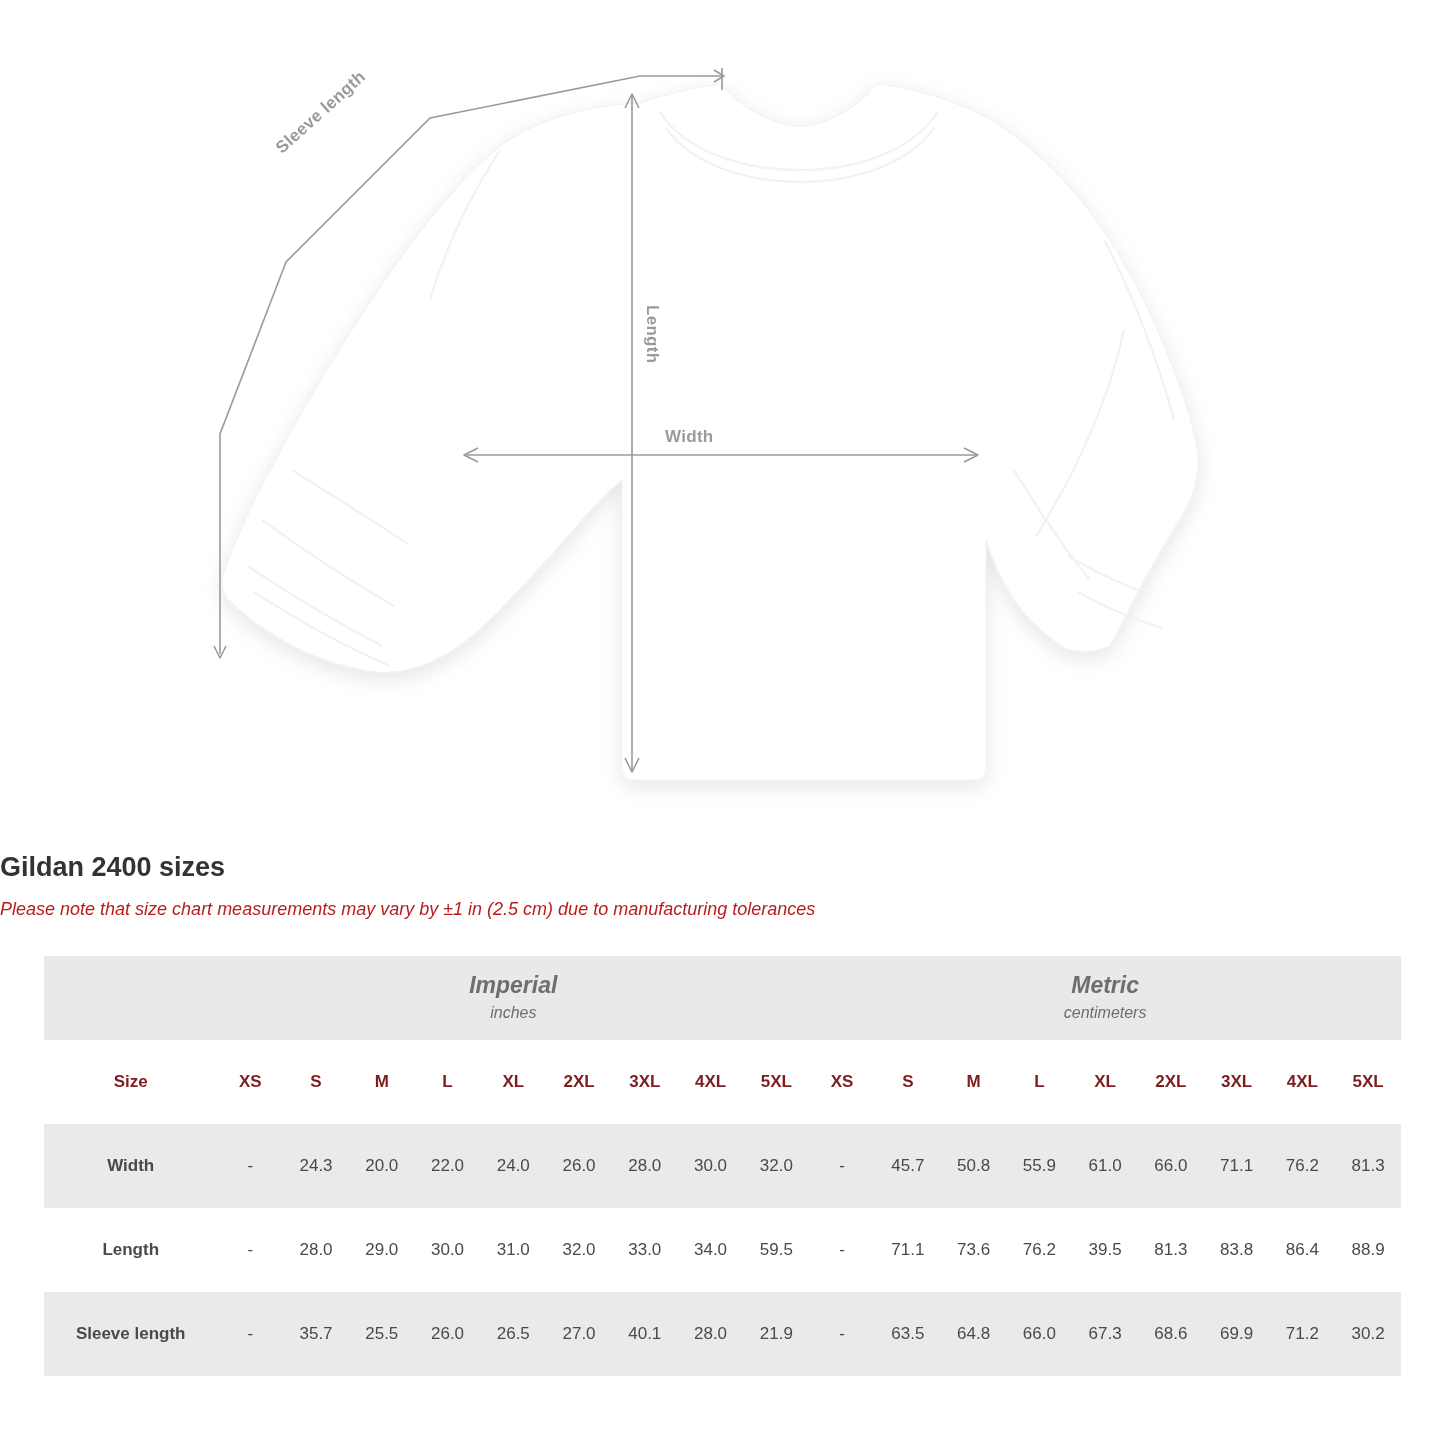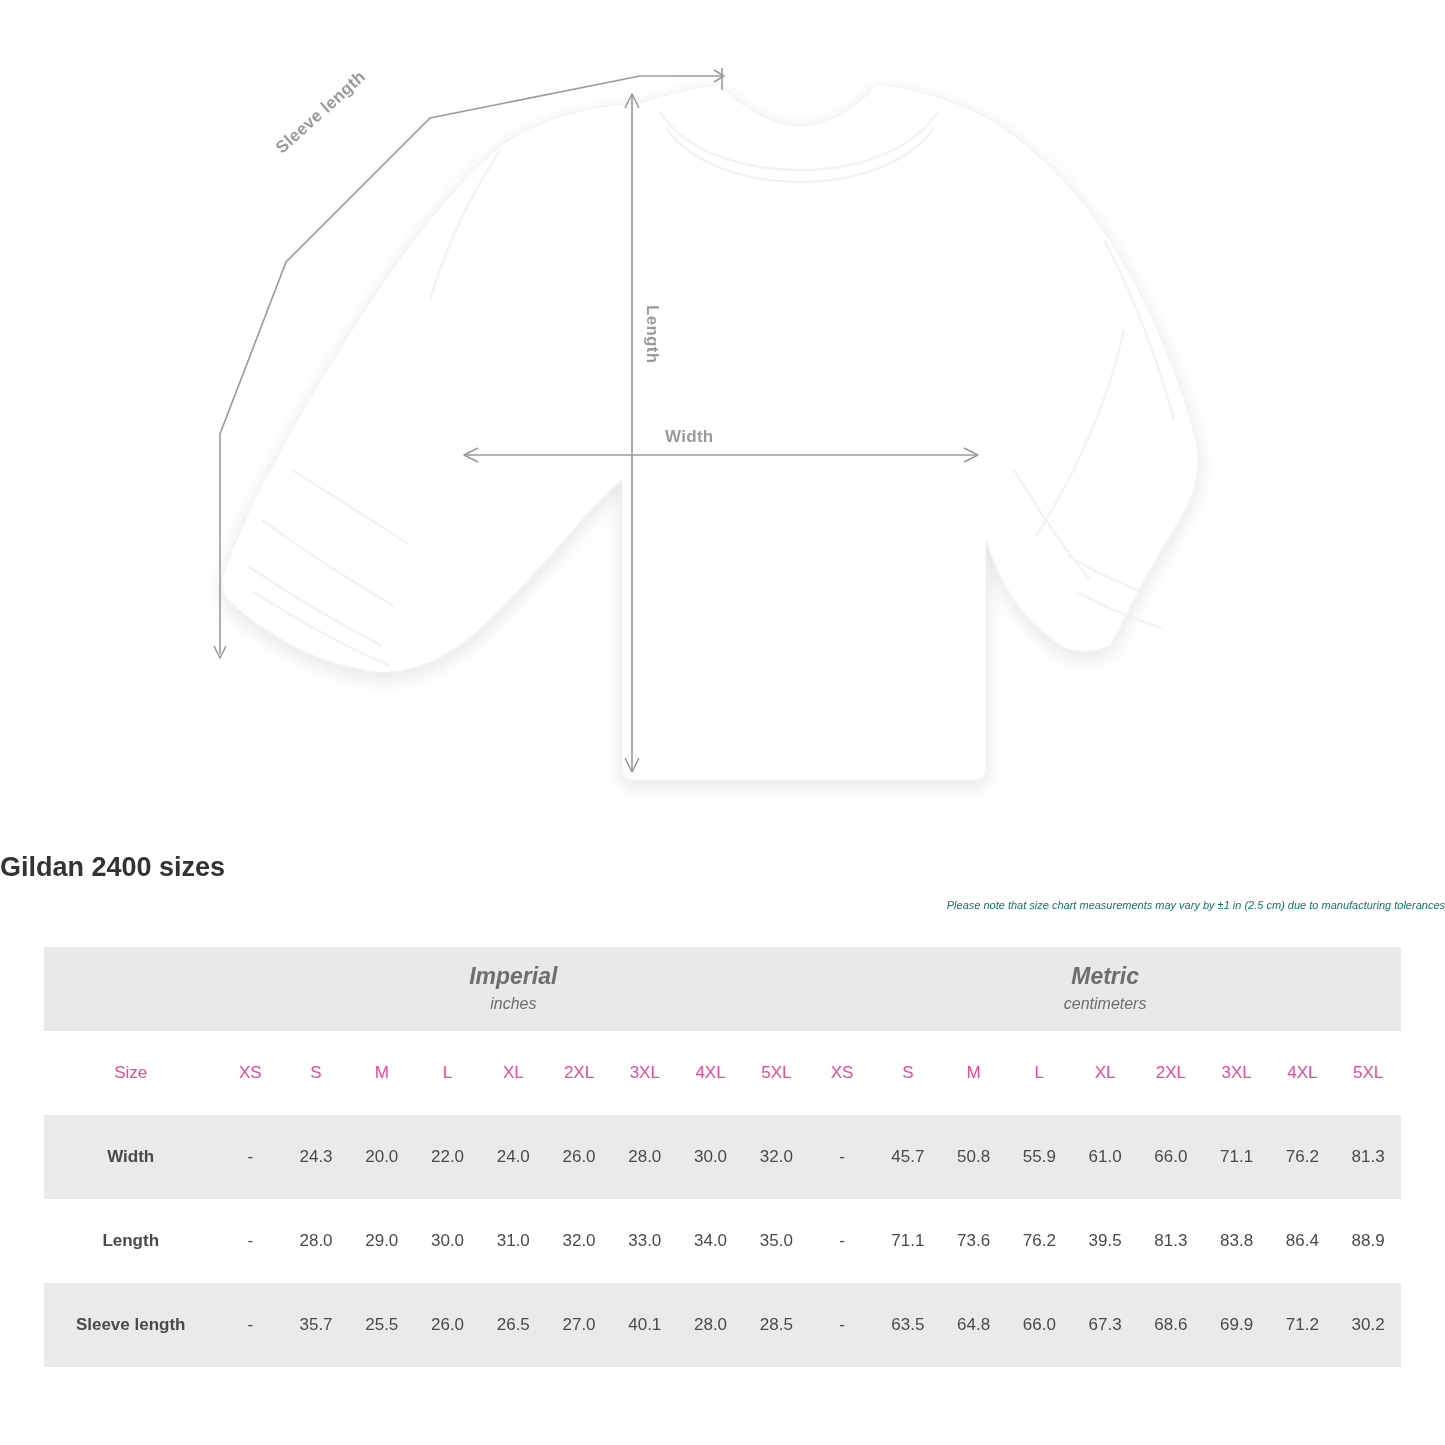--- a/index.html
+++ b/index.html
@@ -56,24 +56,24 @@
 
   
   .chart-title {
     text-align: left;
     font-size: 27px;
     font-weight: bold;
     color: #333333;
     margin-top: 32px;
   }
   .chart-note {
-    text-align: right;
-    font-size: 11px;
+    text-align: left;
+    font-size: 18px;
     font-style: italic;
-    color: #0f766e;
+    color: #b91c1c;
     margin-top: 16px;
   }
 
   
   .table-wrap {
     margin-top: 36px;
     padding: 0 44px;
   }
   table.size-table {
     border-collapse: collapse;
@@ -101,23 +101,23 @@
     line-height: 1.25;
   }
   .unit-sub {
     font-size: 16px;
     font-style: italic;
     color: #6e6e6e;
     line-height: 1.6;
   }
   tr.row-head td {
     background: #ffffff;
-    font-weight: normal;
+    font-weight: bold;
     font-size: 17px;
-    color: #ec4899;
+    color: #7f1d1d;
   }
   tr.row-alt td {
     background: #eaeaea;
   }
   tr.row-plain td {
     background: #ffffff;
   }
   td.row-label {
     font-weight: bold;
     color: #3f3f3f;
@@ -290,42 +290,42 @@
           <tr class="row-plain">
             <td class="row-label">Length</td>
             <td>-</td>
             <td>28.0</td>
             <td>29.0</td>
             <td>30.0</td>
             <td>31.0</td>
             <td>32.0</td>
             <td>33.0</td>
             <td>34.0</td>
-            <td>35.0</td>
+            <td>59.5</td>
             <td>-</td>
             <td>71.1</td>
             <td>73.6</td>
             <td>76.2</td>
             <td>39.5</td>
             <td>81.3</td>
             <td>83.8</td>
             <td>86.4</td>
             <td>88.9</td>
           </tr>
           <tr class="row-alt">
             <td class="row-label">Sleeve length</td>
             <td>-</td>
             <td>35.7</td>
             <td>25.5</td>
             <td>26.0</td>
             <td>26.5</td>
             <td>27.0</td>
             <td>40.1</td>
             <td>28.0</td>
-            <td>28.5</td>
+            <td>21.9</td>
             <td>-</td>
             <td>63.5</td>
             <td>64.8</td>
             <td>66.0</td>
             <td>67.3</td>
             <td>68.6</td>
             <td>69.9</td>
             <td>71.2</td>
             <td>30.2</td>
           </tr>

